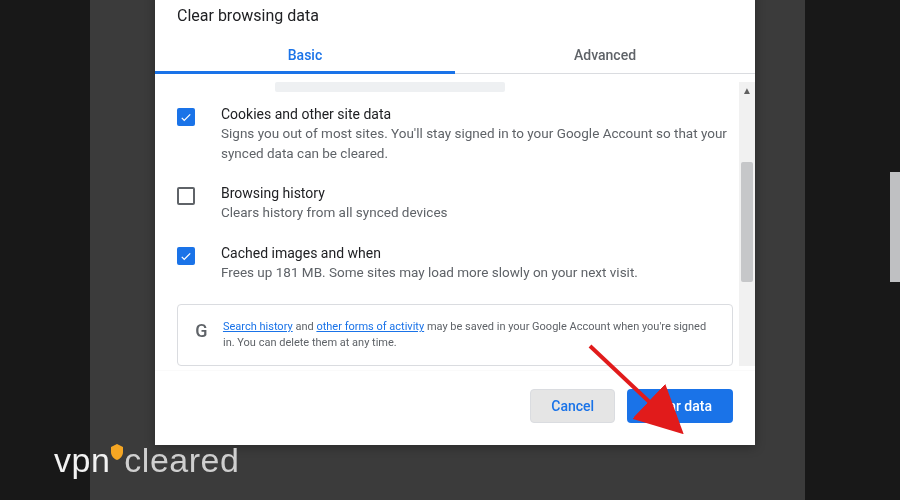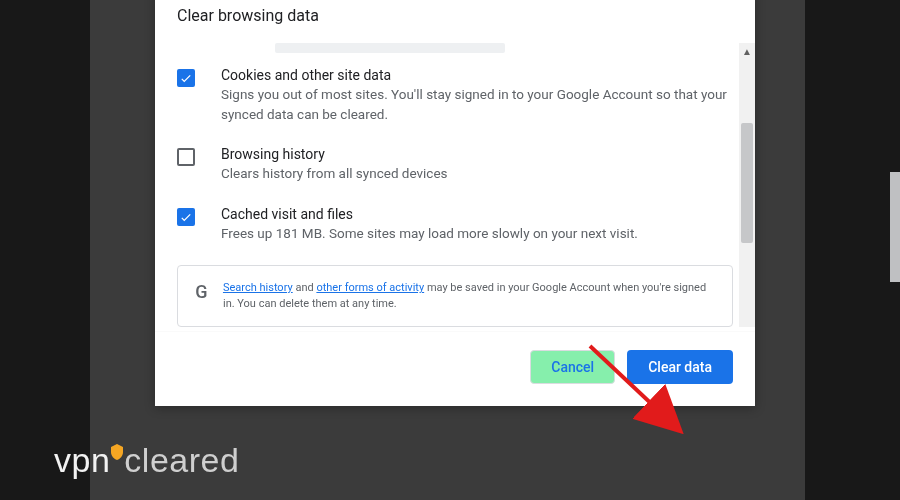--- a/index.html
+++ b/index.html
@@ -132,21 +132,21 @@
   }
   .btn {
     font-size: 14px;
     font-weight: 500;
     border-radius: 4px;
     padding: 8px 20px;
     cursor: pointer;
     border: 1px solid transparent;
   }
   .btn-secondary {
-    background: #86efac;
+    background: #e5e5e5;
     color: #1a73e8;
     border-color: #dadce0;
   }
   .btn-primary {
     background: #1a73e8;
     color: #fff;
   }
   .scroll-track {
     position: absolute;
     right: 0; top: 0; bottom: 0;
@@ -198,20 +198,24 @@
 <body>
 
 <div class="bg-left"></div>
 <div class="bg-right"></div>
 <div class="side-scroll"></div>
 
 <div class="dialog">
 
   <div class="dialog-title">Clear browsing data</div>
 
+  <div class="tabs">
+    <div class="tab active">Basic</div>
+    <div class="tab">Advanced</div>
+  </div>
 
   <div class="body-scroll">
     <div class="scroll-track">
       <div class="scroll-arrow">▲</div>
       <div class="scroll-thumb"></div>
     </div>
 
     <div class="timerange-bar"></div>
 
     <div class="option-row">
@@ -242,21 +246,21 @@
 
     <div class="option-row">
       <div class="cbwrap">
         <div class="cb checked">
           <svg viewBox="0 0 24 24">
               <path fill="#fff" d="M9 16.2l-3.5-3.5L4 14.2l5 5 11-11-1.5-1.5z"></path>
             </svg>
         </div>
       </div>
       <div class="opt-texts">
-        <div class="opt-title">Cached visit and files</div>
+        <div class="opt-title">Cached images and when</div>
         <div class="opt-desc">Frees up 181 MB. Some sites may load more slowly on your next visit.</div>
       </div>
     </div>
 
     <div class="info-box">
       <div class="g-logo">G</div>
       <div class="info-text">
         <a href="#">Search history</a><span> and </span><a href="#">other forms of activity</a><span> may be saved in your Google Account when you're signed in. You can delete them at any time.</span>
       </div>
     </div>

